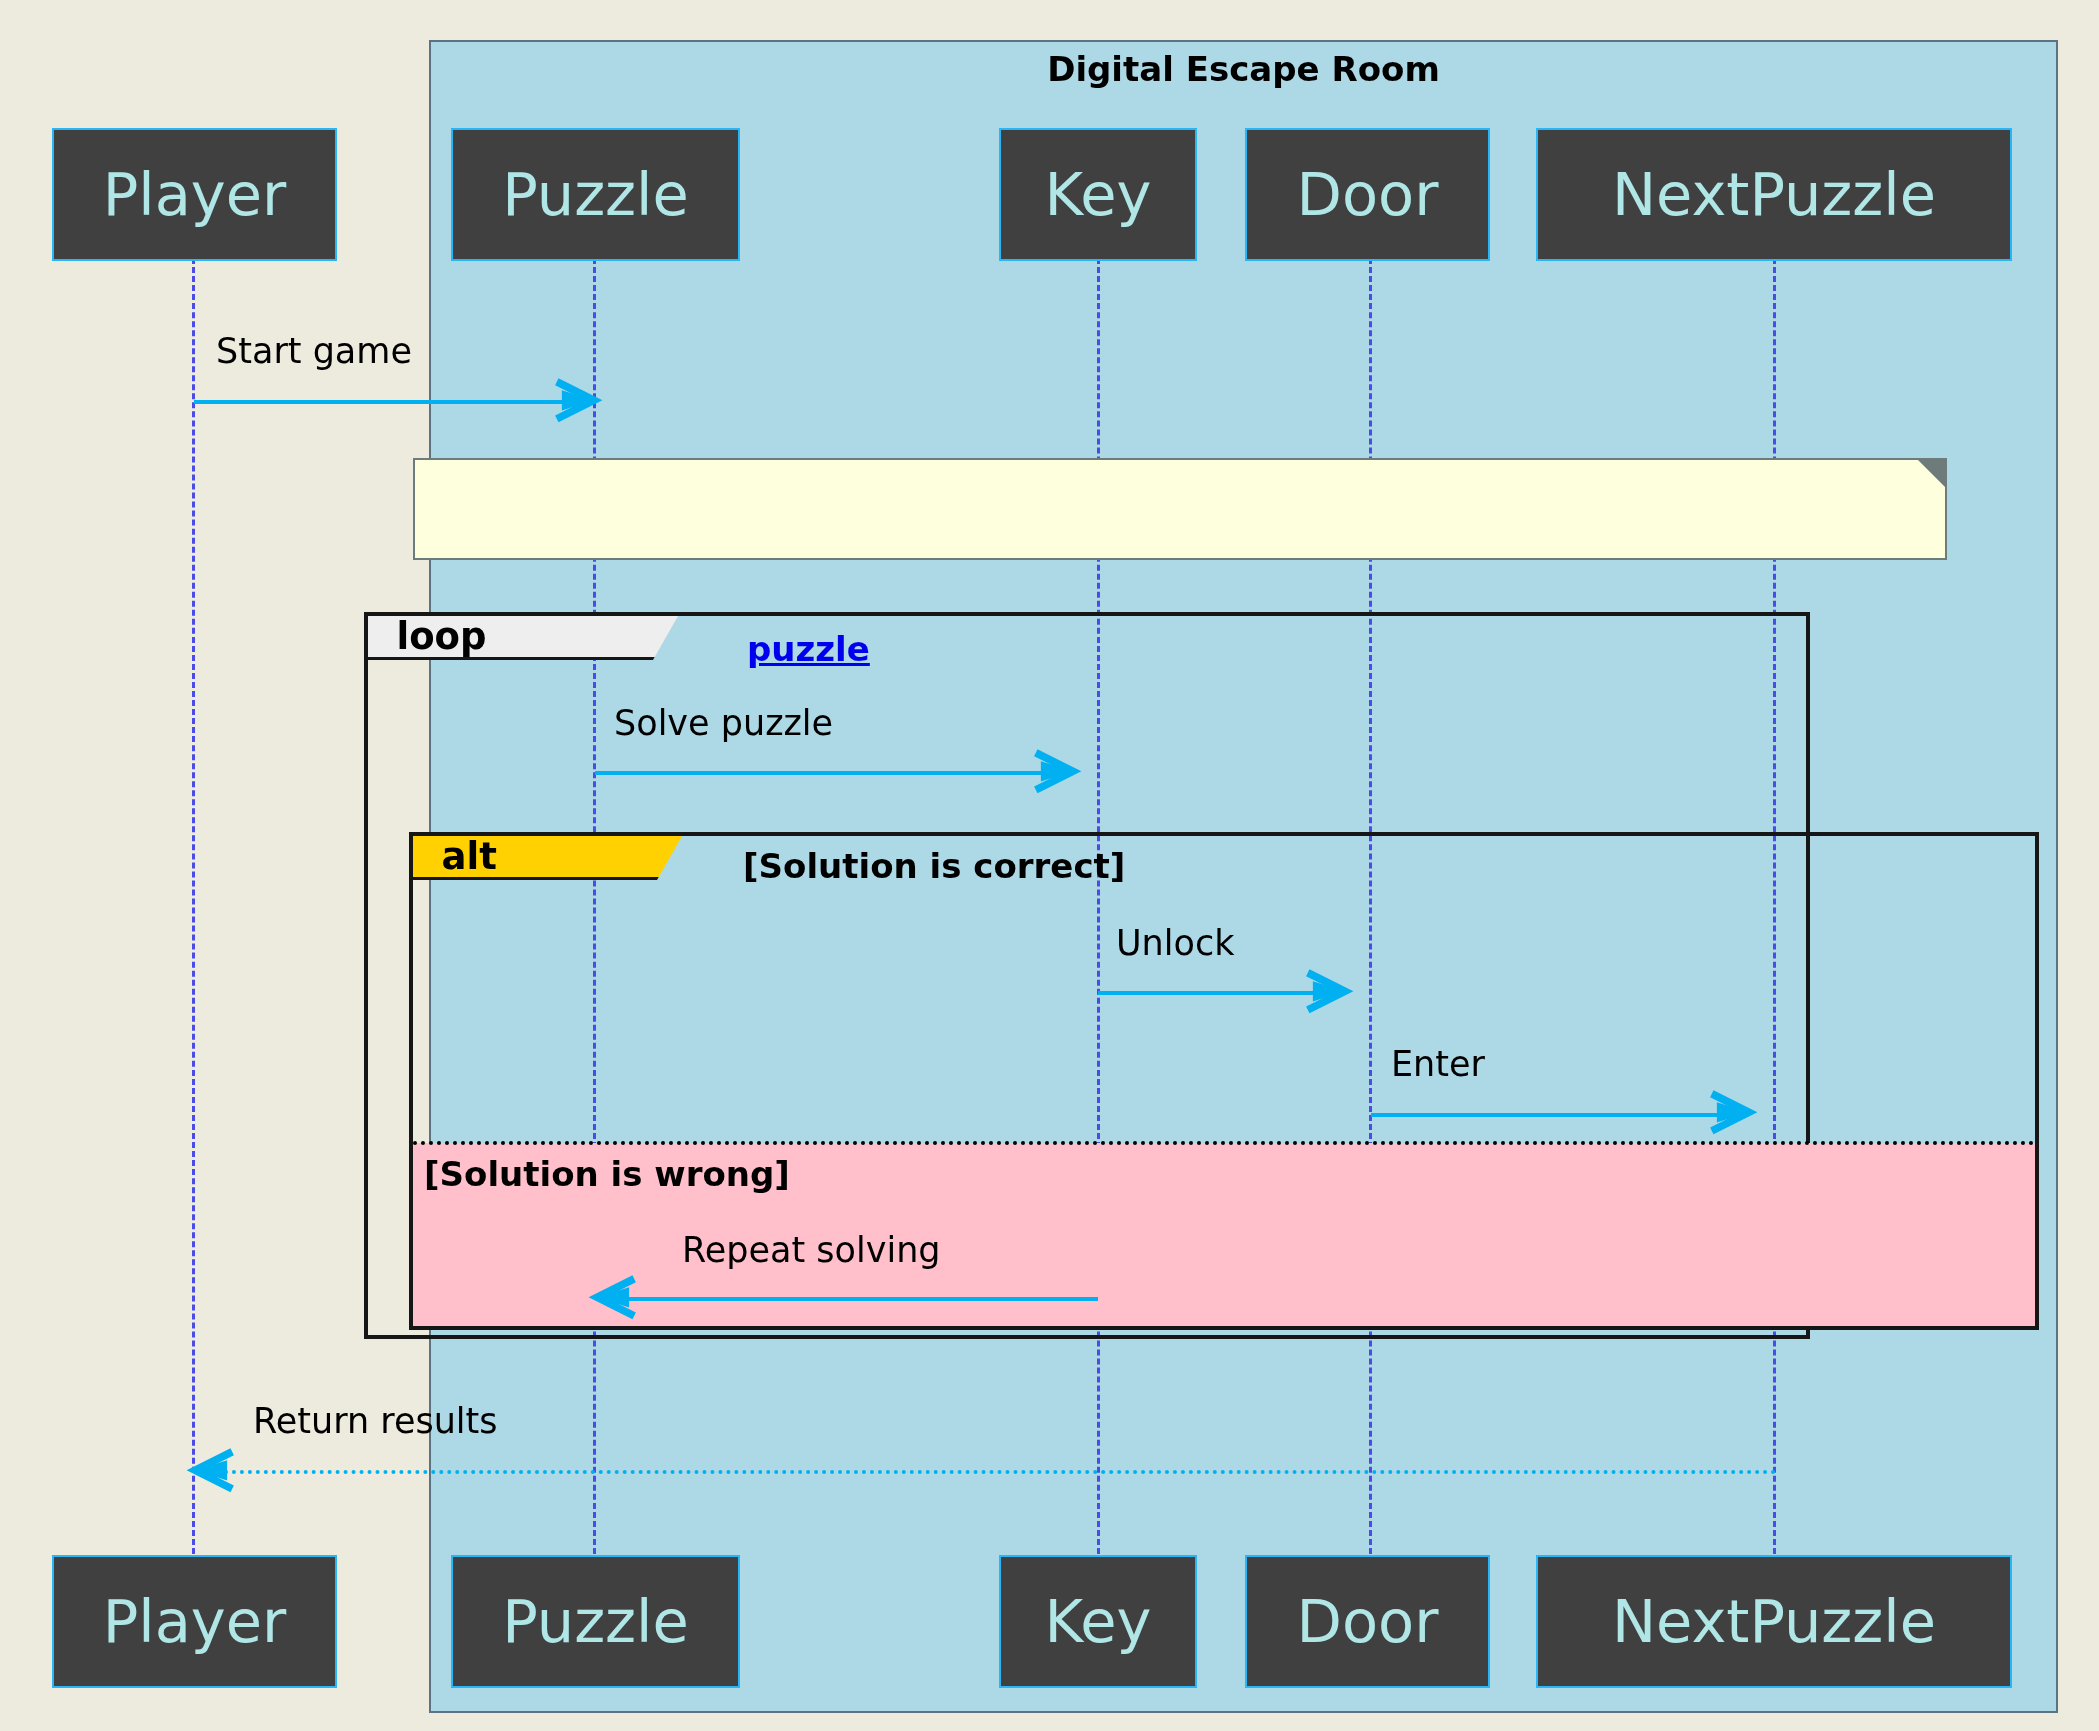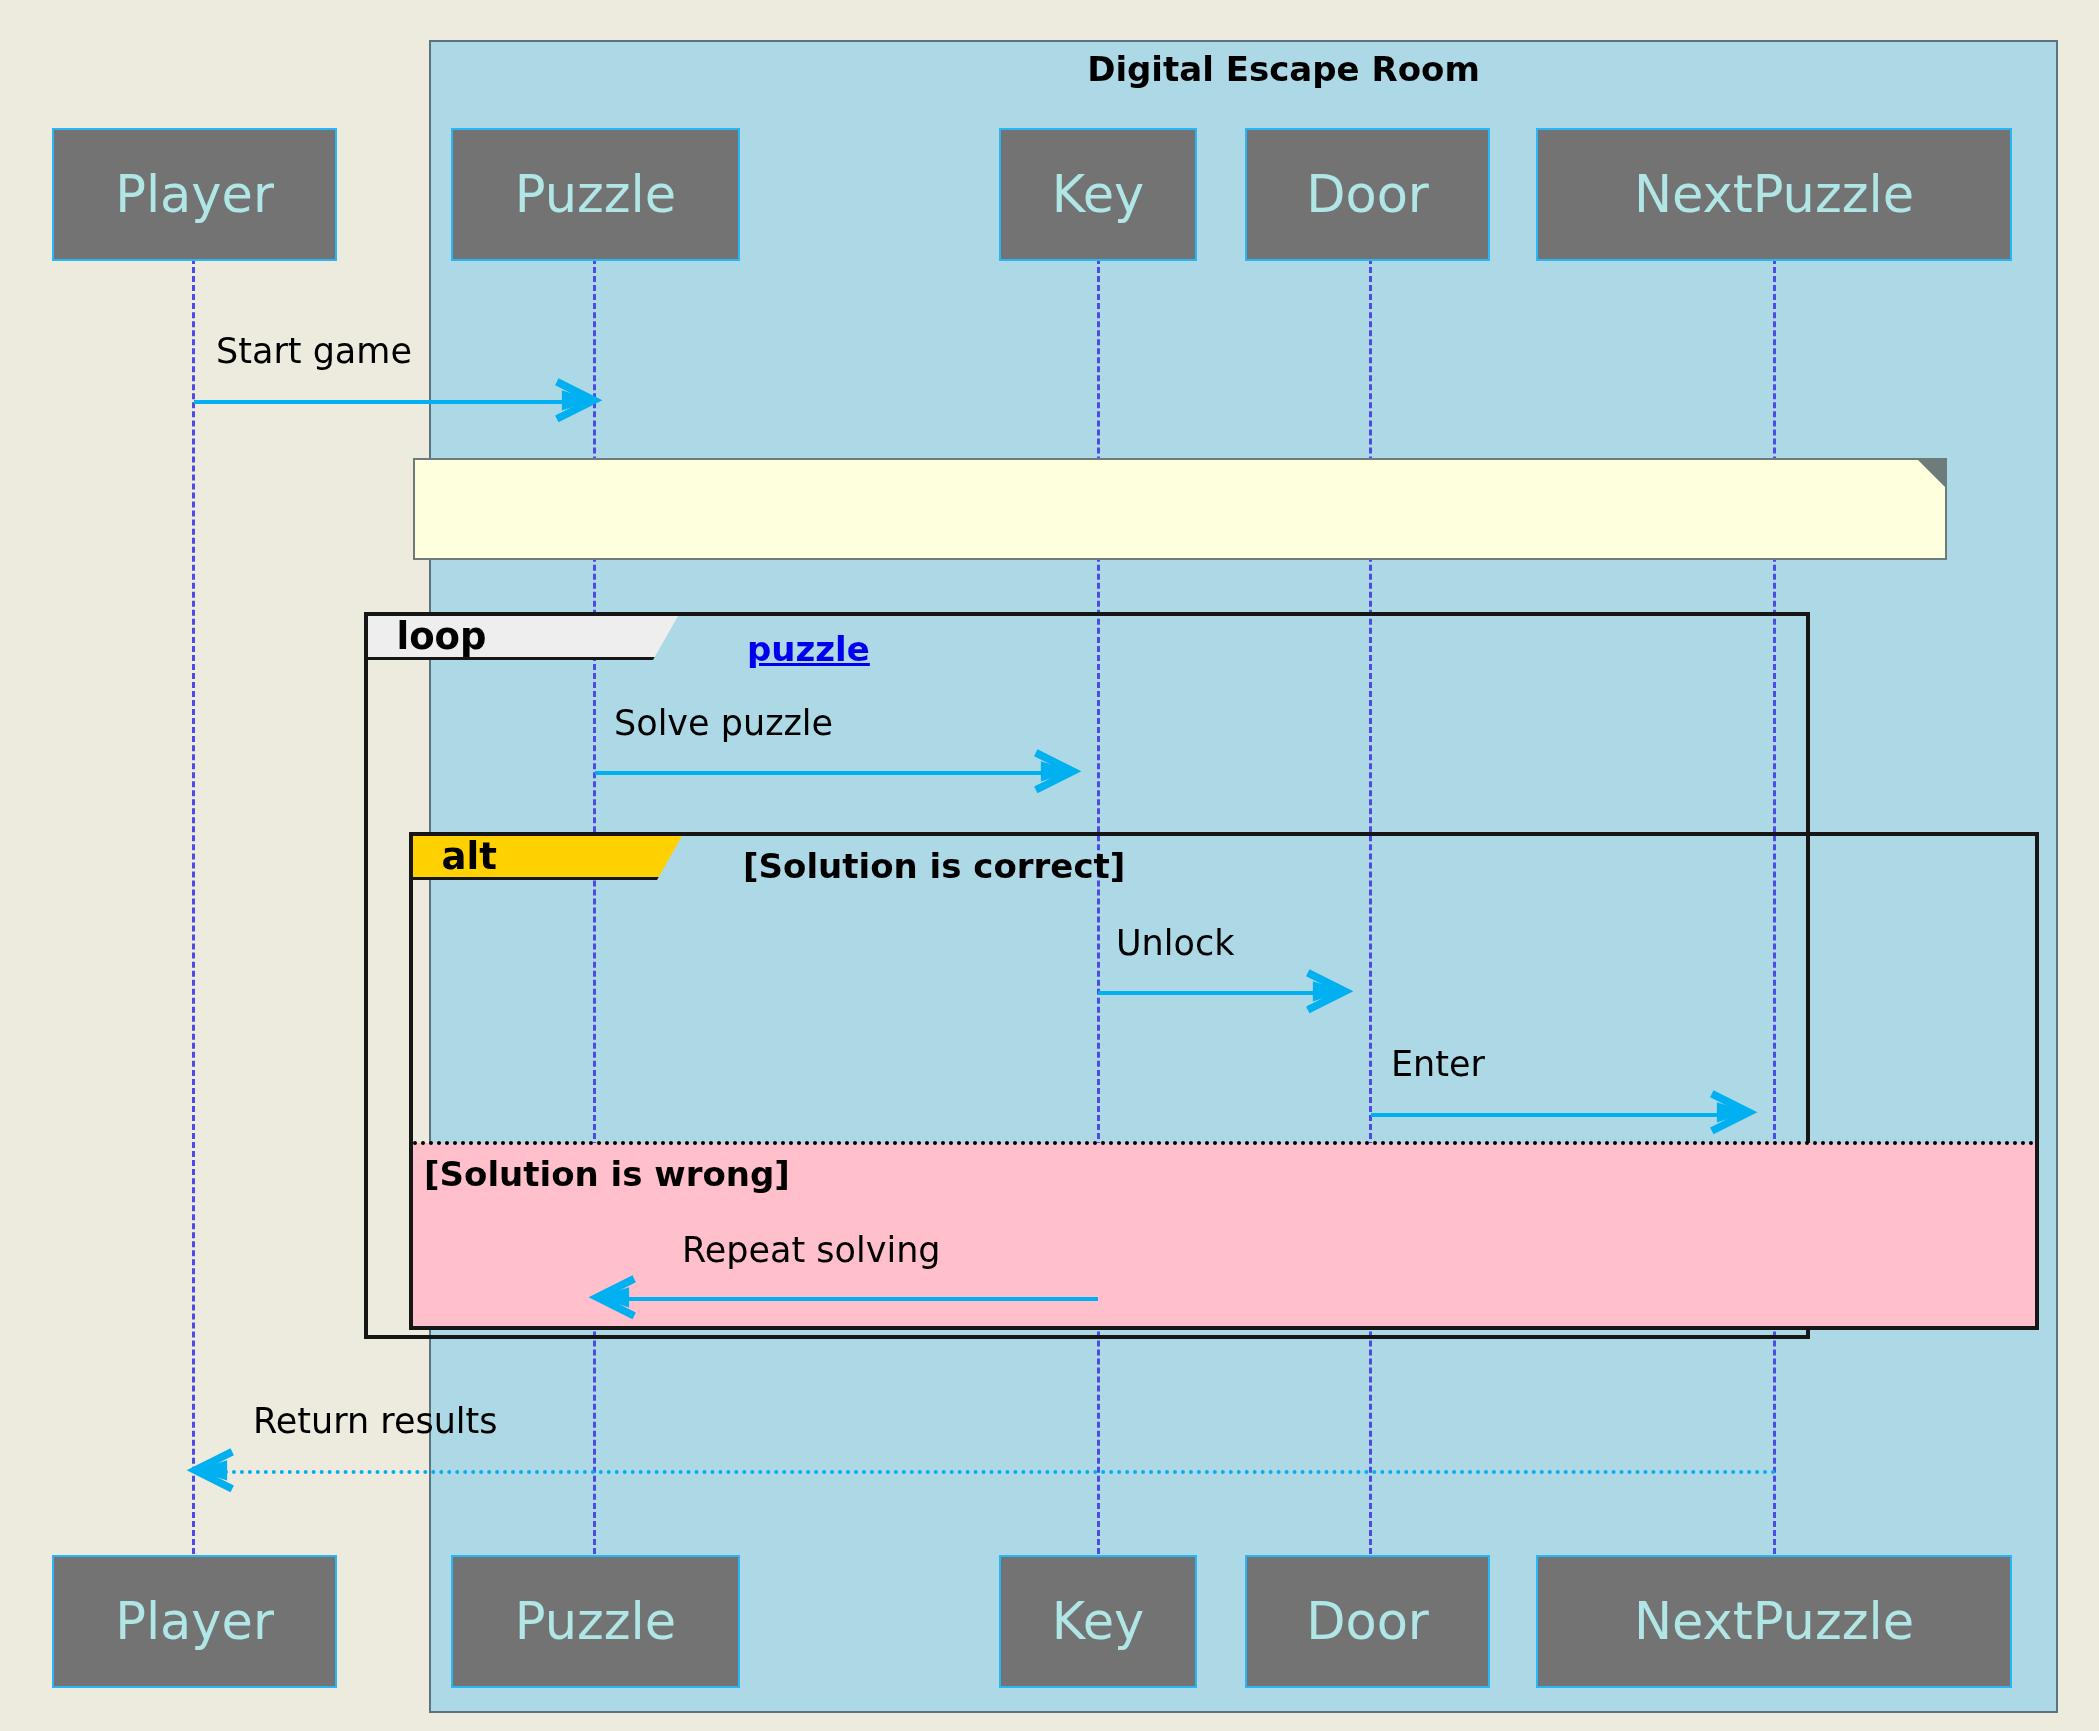--- a/index.html
+++ b/index.html
@@ -29,25 +29,25 @@
     width: 100%;
     text-align: center;
     font-weight: bold;
     font-size: 34px;
     color: #000000;
     letter-spacing: 0px;
   }
   
   .participant {
     position: absolute;
-    background: #737373;
+    background: #404040;
     border: 2.5px solid #29B6F6;
     box-sizing: border-box;
     color: #B0E6E6;
-    font-size: 51px;
+    font-size: 59px;
     display: flex;
     align-items: center;
     justify-content: center;
     white-space: nowrap;
     line-height: 1;
   }
   
   .lifeline {
     position: absolute;
     width: 0;
@@ -156,21 +156,21 @@
   }
   .arrow-svg { position: absolute; overflow: visible; }
 </style>
 </head>
 <body>
 
 <div id="canvas">
 
   <div class="group-box" style="left:429px; top:40px; width:1629px; height:1673px;">
   </div>
-  <div class="group-title" style="left:429px; top:49px; width:1629px;padding-left:40px;">Digital Escape Room</div>
+  <div class="group-title" style="left:429px; top:49px; width:1629px;">Digital Escape Room</div>
 
   <div class="lifeline" style="left:192px; top:258px; height:1296px;"></div>
   <div class="lifeline" style="left:593px; top:258px; height:1296px;"></div>
   <div class="lifeline" style="left:1097px; top:258px; height:1296px;"></div>
   <div class="lifeline" style="left:1369px; top:258px; height:1296px;"></div>
   <div class="lifeline" style="left:1773px; top:258px; height:1296px;"></div>
 
   <div class="participant" style="left:52px; top:128px; width:285px; height:133px;">
     <span>Player</span>
   </div>

